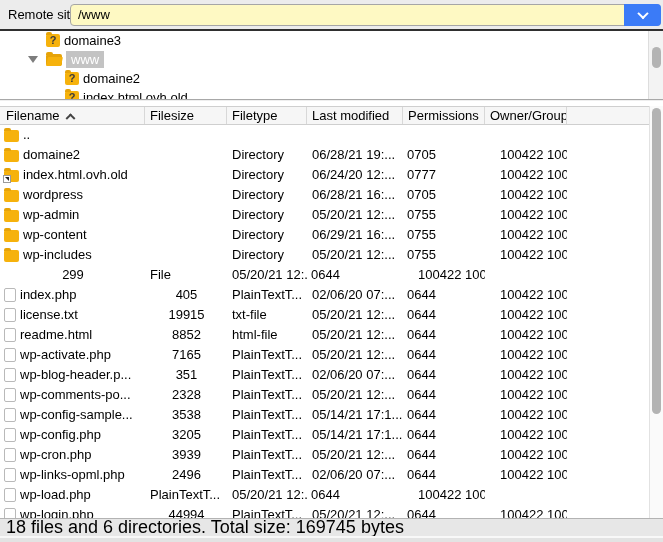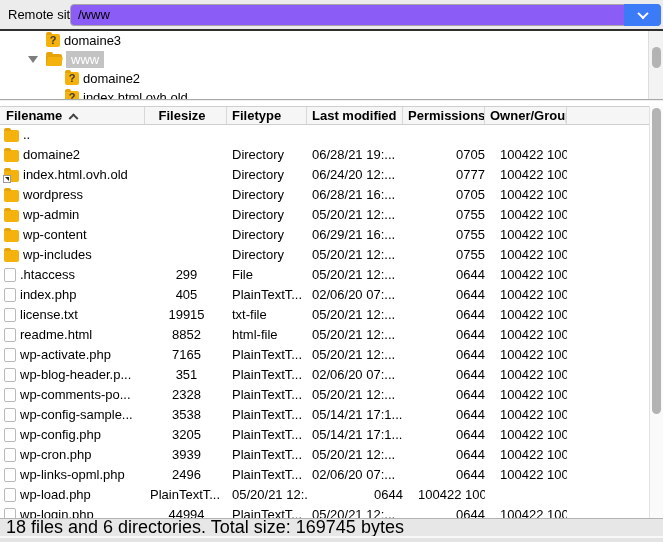--- a/index.html
+++ b/index.html
@@ -9,21 +9,21 @@
     --selection-gray:#c3c3c3;
   }
   *{box-sizing:border-box;margin:0;padding:0;}
   html,body{background:#fff;}
   body{font-family:"Liberation Sans","DejaVu Sans",sans-serif;color:#000;}
   .app{position:relative;width:663px;height:542px;overflow:hidden;background:#fff;}
 
   
   .toolbar{position:absolute;left:0;top:0;width:663px;height:29px;background:#ececec;}
   .toolbar-label{position:absolute;left:8px;top:0;height:29px;line-height:29px;font-size:13px;}
-  .combo{position:absolute;left:70px;top:4px;width:591px;height:22px;background:#8b5cf6;
+  .combo{position:absolute;left:70px;top:4px;width:591px;height:22px;background:#fef9c3;
          border:1px solid #a6a6a6;border-radius:4px;}
   .combo-text{position:absolute;left:7px;top:0;height:20px;line-height:20px;font-size:13px;}
   .combo-btn{position:absolute;right:-1px;top:-1px;width:37px;height:22px;background:var(--accent-blue);
              border-radius:0 4px 4px 0;display:flex;align-items:center;justify-content:center;}
   .combo-chevron{width:8px;height:8px;border-right:2px solid #fff;border-bottom:2px solid #fff;
                  transform:rotate(45deg) translate(-1px,-1px);}
 
   .toolbar-sep{position:absolute;left:0;top:29px;width:663px;height:2px;background:#2f2f2f;}
 
   
@@ -63,31 +63,31 @@
                        background:var(--folder-flap);border-radius:2px 2px 0 0;}
   .icn-symlink .badge{position:absolute;left:-1px;bottom:-1px;width:8px;height:8px;background:#fff;
                       border:1px solid #9a9a9a;display:flex;align-items:center;justify-content:center;}
   .icn-symlink .badge::after{content:"";width:0;height:0;border-top:4px solid #222;border-left:4px solid transparent;}
 
   
   .filelist{position:absolute;left:0;top:106px;width:663px;height:412px;background:#fff;overflow:hidden;}
   .fl-grid{display:grid;grid-template-columns:145px 82px 80px 96px 82px 82px 1fr;}
   .fl-header{height:19px;background:#f6f6f6;border-top:1px solid #cfcfcf;border-bottom:1px solid #cfcfcf;}
   .fl-hcell{font-size:13px;line-height:17px;border-right:1px solid #d8d8d8;padding-left:5px;
-            white-space:nowrap;overflow:hidden;display:flex;align-items:center;font-weight:bold;}
+            white-space:nowrap;overflow:hidden;display:flex;align-items:center;}
   .fl-hcell.first{padding-left:6px;}
-  .fl-hcell.num{justify-content:center;padding-right:12px;}
+  .fl-hcell.num{justify-content:flex-start;padding-right:12px;}
   .fl-hcell.empty{border-right:none;}
   .sort-chevron{width:7px;height:7px;border-left:2px solid #444;border-top:2px solid #444;
                 transform:rotate(45deg) translate(2px,2px);margin-left:8px;}
   .fl-row{height:20px;font-size:13px;}
   .fl-cell{line-height:20px;white-space:nowrap;overflow:hidden;padding-left:5px;}
   .fl-cell.name{display:flex;align-items:center;gap:4px;padding-left:4px;}
   .fl-cell.num{text-align:center;padding-right:4px;}
-  .fl-cell.perm{padding-left:4px;text-align:right;}
+  .fl-cell.perm{padding-left:4px;}
   .fl-cell.owner{padding-left:3px;margin-left:12px;}
   .fl-scrollbar{position:absolute;right:0;top:0;width:14px;height:412px;background:#fafafa;
                 border-left:1px solid #e2e2e2;}
   .fl-scroll-thumb{position:absolute;left:2px;top:2px;width:9px;height:306px;border-radius:5px;background:#b3b3b3;}
 
   
   .statusbar{position:absolute;left:0;top:518px;width:663px;height:18px;background:#e7e7e7;
              border-top:1px solid #b3b3b3;font-size:18px;line-height:17px;padding-left:6px;}
   .bottomstrip{position:absolute;left:0;top:536px;width:663px;height:6px;background:#e3e3e3;
                border-top:2px solid #f8f8f8;}
@@ -243,24 +243,20 @@
             <span>wp-includes</span>
           </div>
           <div class="fl-cell num"></div>
           <div class="fl-cell">Directory</div>
           <div class="fl-cell">05/20/21 12:...</div>
           <div class="fl-cell perm">0755</div>
           <div class="fl-cell owner">100422 100</div>
           <div class="fl-cell"></div>
         </div>
         <div class="fl-grid fl-row">
-          <div class="fl-cell name">
-            <span class="icn icn-file"></span>
-            <span>.htaccess</span>
-          </div>
           <div class="fl-cell num">299</div>
           <div class="fl-cell">File</div>
           <div class="fl-cell">05/20/21 12:...</div>
           <div class="fl-cell perm">0644</div>
           <div class="fl-cell owner">100422 100</div>
           <div class="fl-cell"></div>
         </div>
         <div class="fl-grid fl-row">
           <div class="fl-cell name">
             <span class="icn icn-file"></span>

